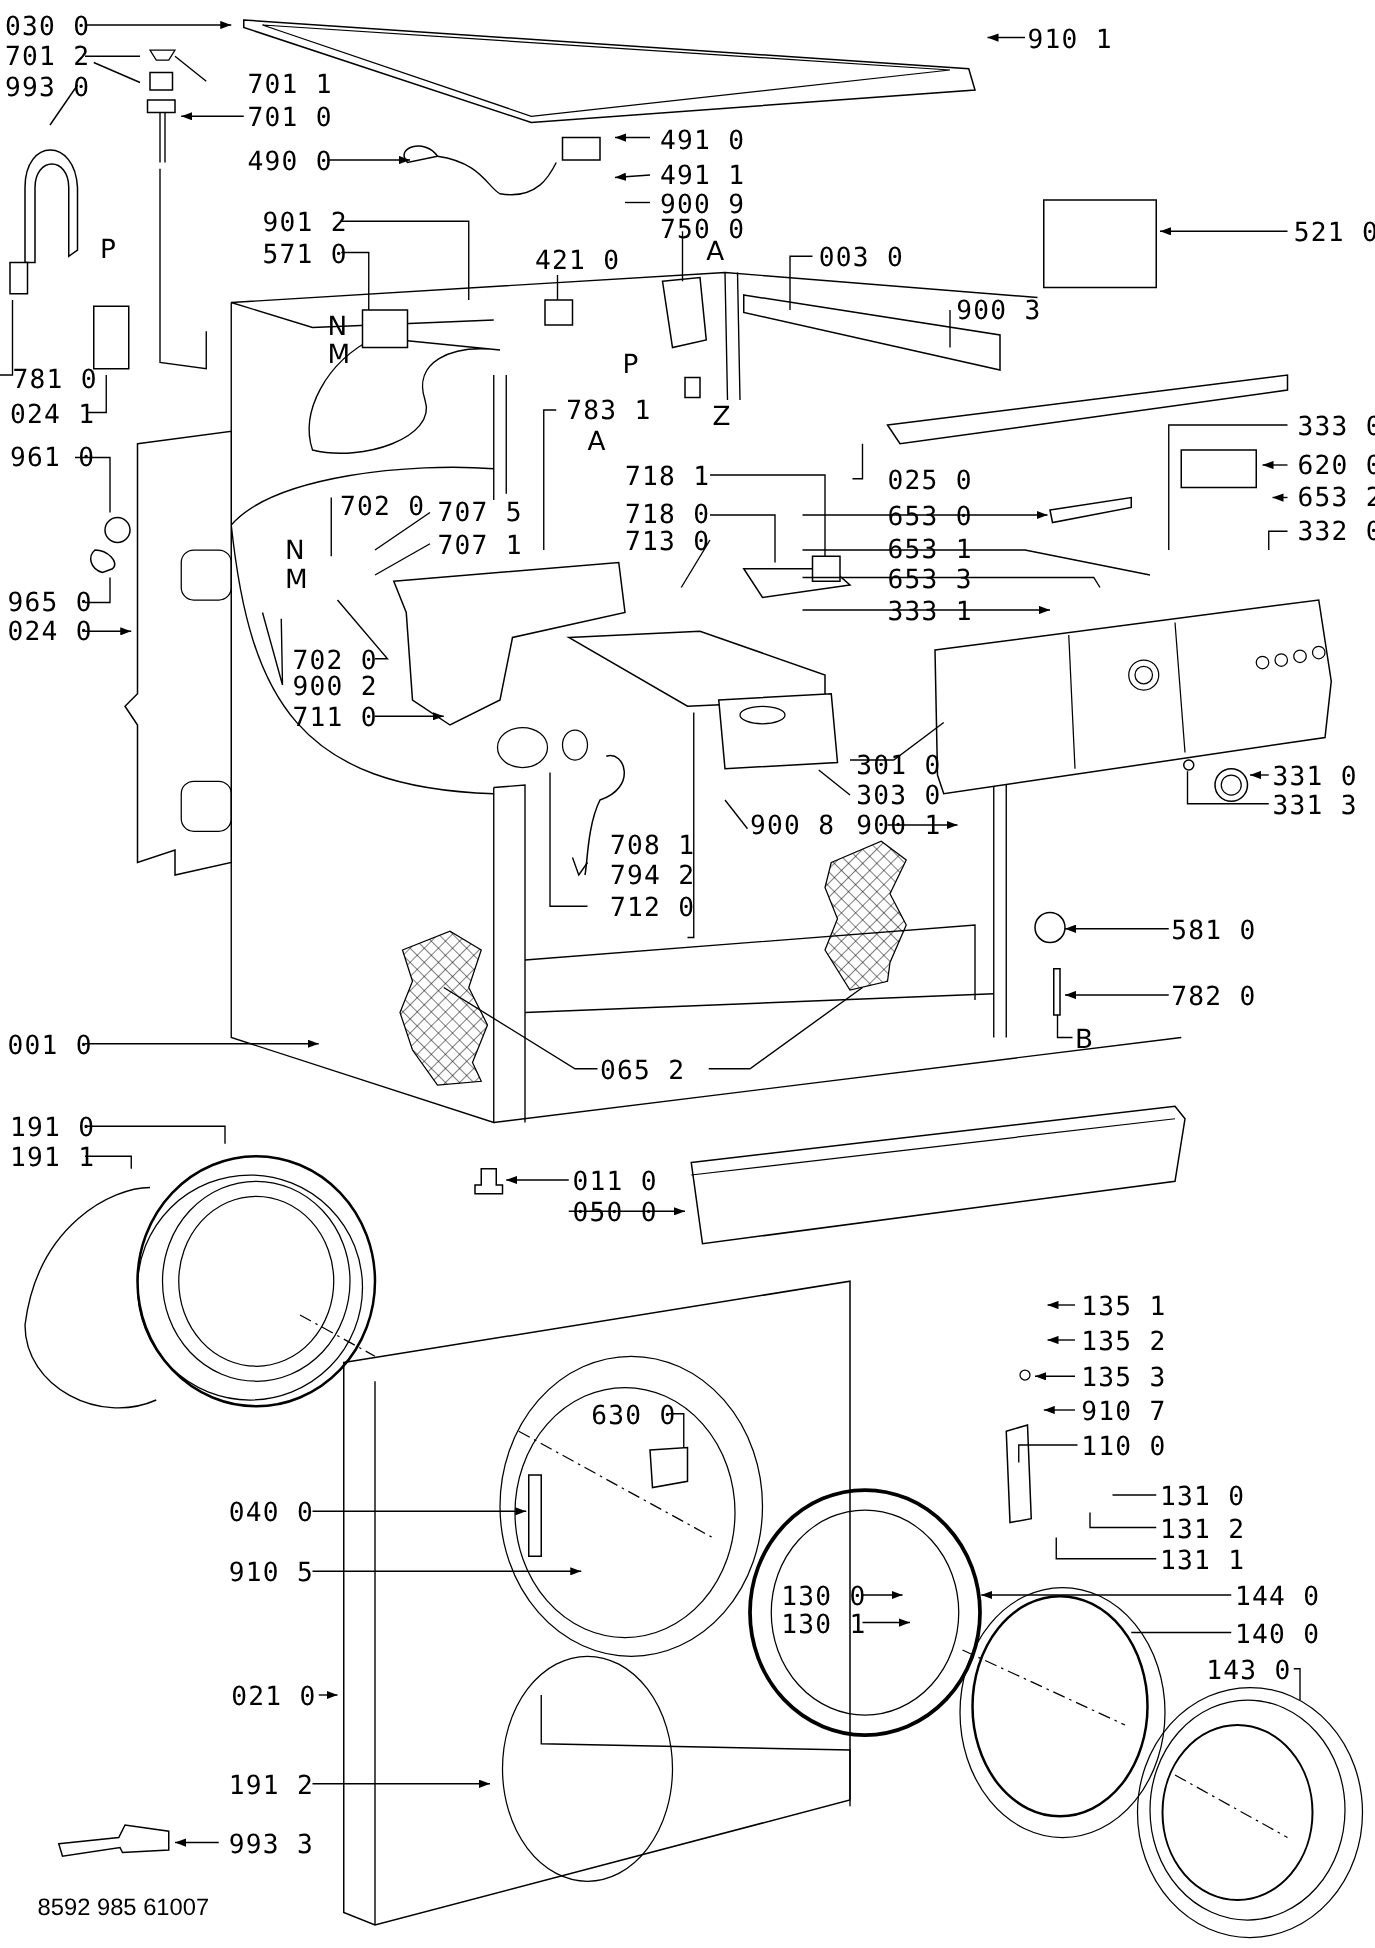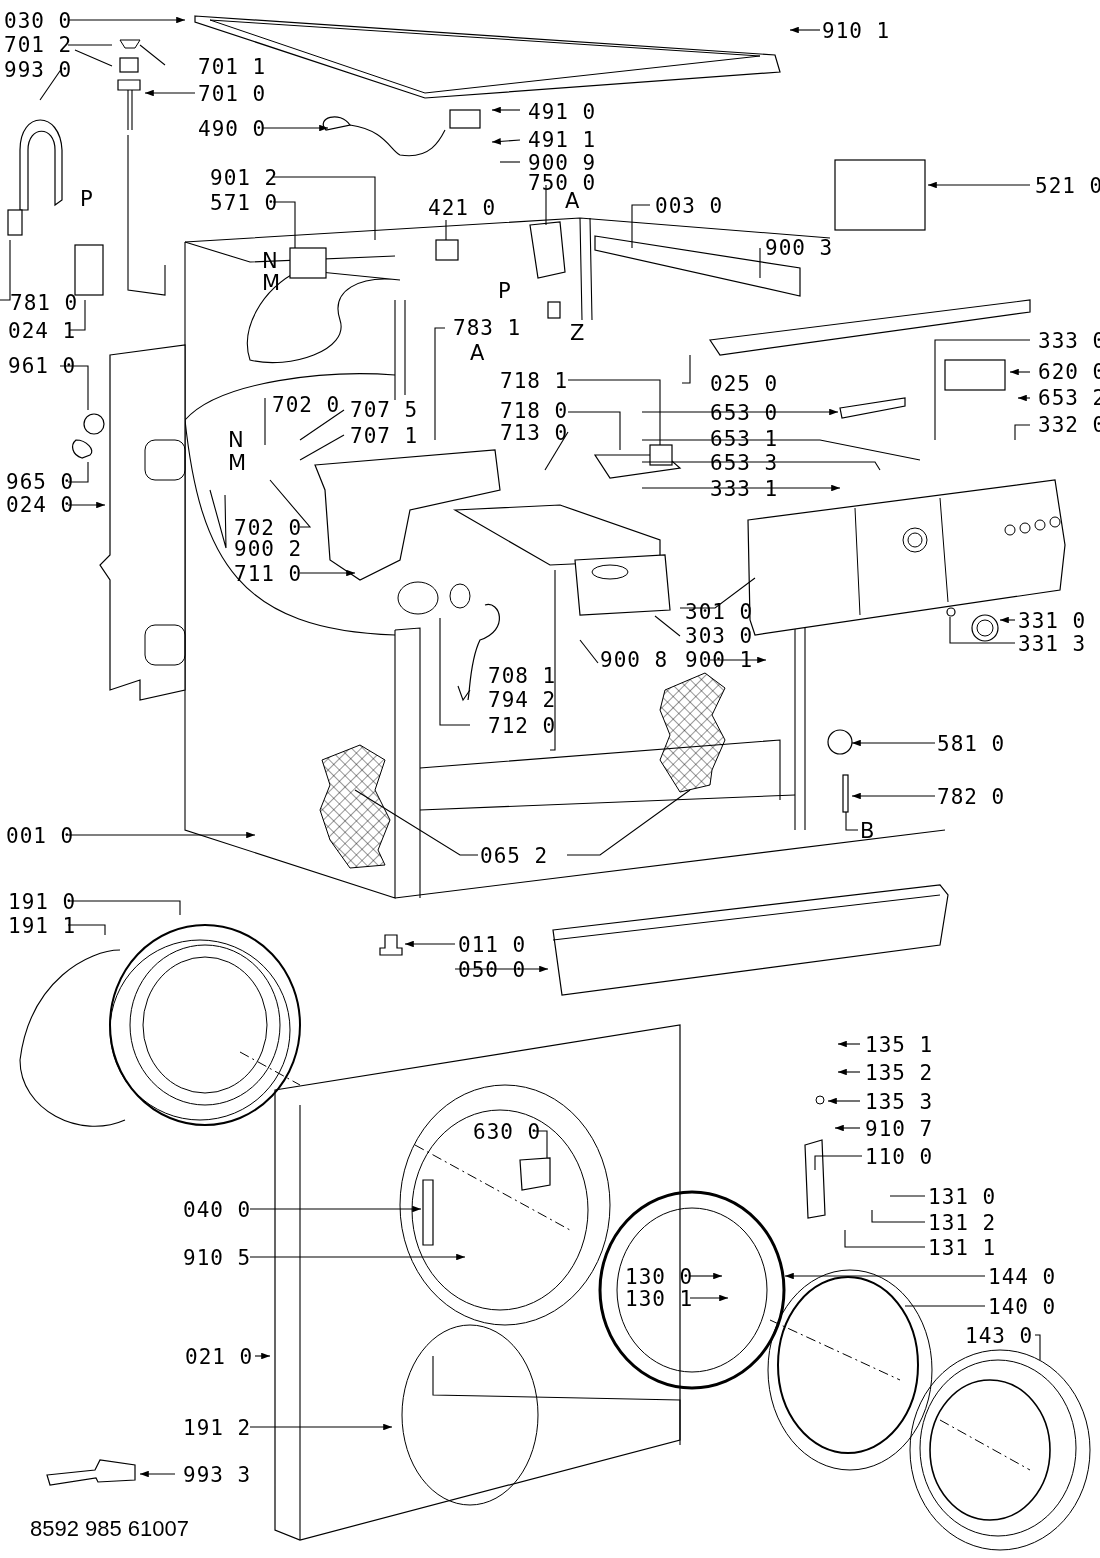--- a/index.html
+++ b/index.html
@@ -7,21 +7,21 @@
          font-family:"DejaVu Sans", sans-serif; }
   #diagram { position:absolute; left:0; top:0; width:1100px; height:1558px; }
   .lbl { font-family:"DejaVu Sans Mono", monospace; font-size:21px; fill:#000; letter-spacing:1px; }
   .let { font-family:"DejaVu Sans", sans-serif; font-size:21px; fill:#000; }
   .ln  { stroke:#000; stroke-width:1.1; fill:none; }
   .pt  { stroke:#000; stroke-width:1.2; fill:#fff; }
   .pts { stroke:#000; stroke-width:1; fill:none; }
   .dash{ stroke:#000; stroke-width:1; fill:none; stroke-dasharray:10 4 2 4; }
   .mesh{ stroke:#000; stroke-width:1; fill:url(#hatch); }
   .docnum { position:absolute; left:30px; top:1516px; font-family:"Liberation Sans", sans-serif;
-            font-size:22px; color:#000; }
+            font-size:19px; color:#000; }
 </style>
 </head>
 <body>
 
 <svg id="diagram" viewBox="0 0 1100 1558" xmlns="http://www.w3.org/2000/svg">
   <defs>
     <pattern id="hatch" width="8" height="8" patternUnits="userSpaceOnUse" patternTransform="rotate(45)">
       <path d="M0 0 L0 8 M0 0 L8 0" stroke="#000" stroke-width="0.8"></path>
     </pattern>
     <marker id="arr" markerWidth="8" markerHeight="6" refX="8" refY="3" orient="auto">

